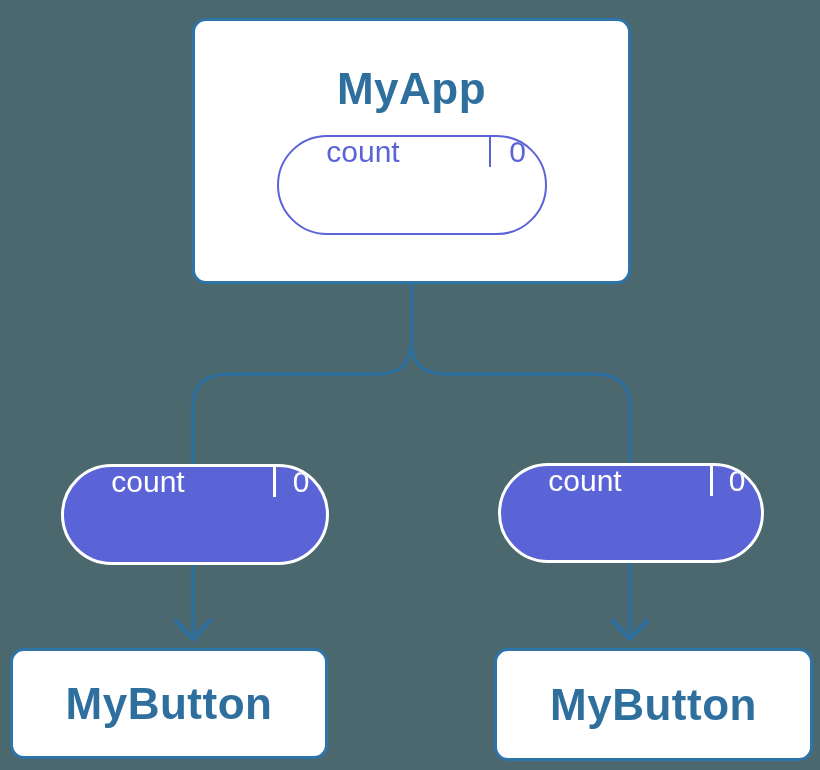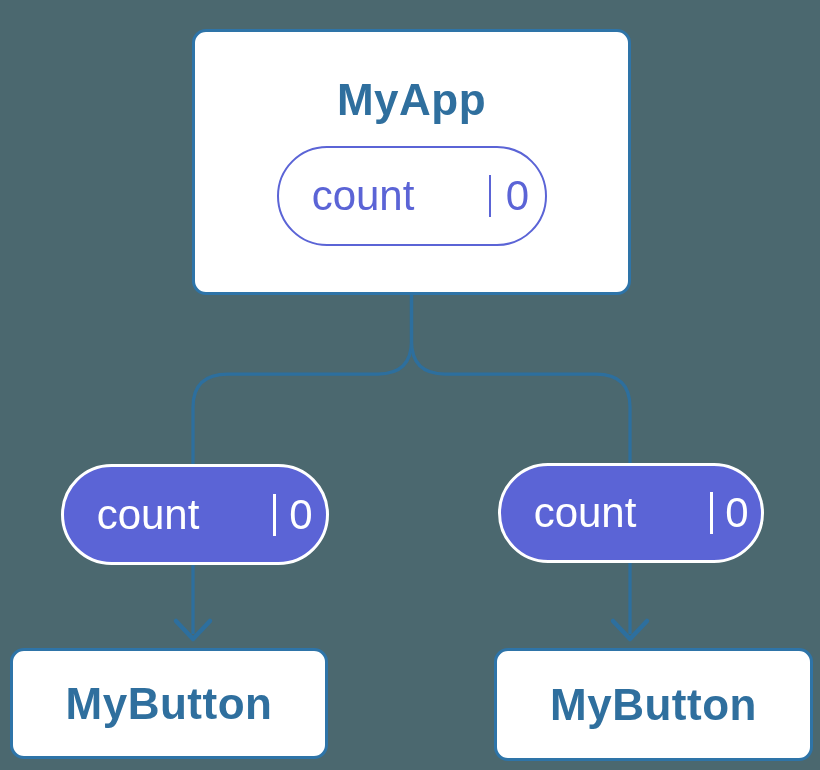--- a/index.html
+++ b/index.html
@@ -44,31 +44,31 @@
     justify-content: center;
   }
   .card-title {
     color: #2F6F9E;
     font-size: 44px;
     font-weight: 700;
     letter-spacing: 0.5px;
     line-height: 1;
     white-space: nowrap;
   }
-  .root-card { left: 192px; top: 29px; width: 439px; height: 266px; gap: 24px; }
+  .root-card { left: 192px; top: 18px; width: 439px; height: 266px; gap: 24px; }
   .child-card-left  { left: 10px;  top: 648px; width: 318px; height: 111px; }
   .child-card-right { left: 494px; top: 648px; width: 319px; height: 113px; }
 
   .pill {
     display: flex;
-    align-items: center;
+    align-items: flex-start;
     border-radius: 999px;
     box-sizing: border-box;
     overflow: hidden;
-    font-size: 42px;
+    font-size: 30px;
     line-height: 1;
     gap: 41px;
   }
   .pill-section {
     display: flex;
     align-items: center;
     justify-content: center;
   }
   .pill-label-section { flex: 0 0 auto; }
   .pill-value-section { flex: 1 1 auto; }

